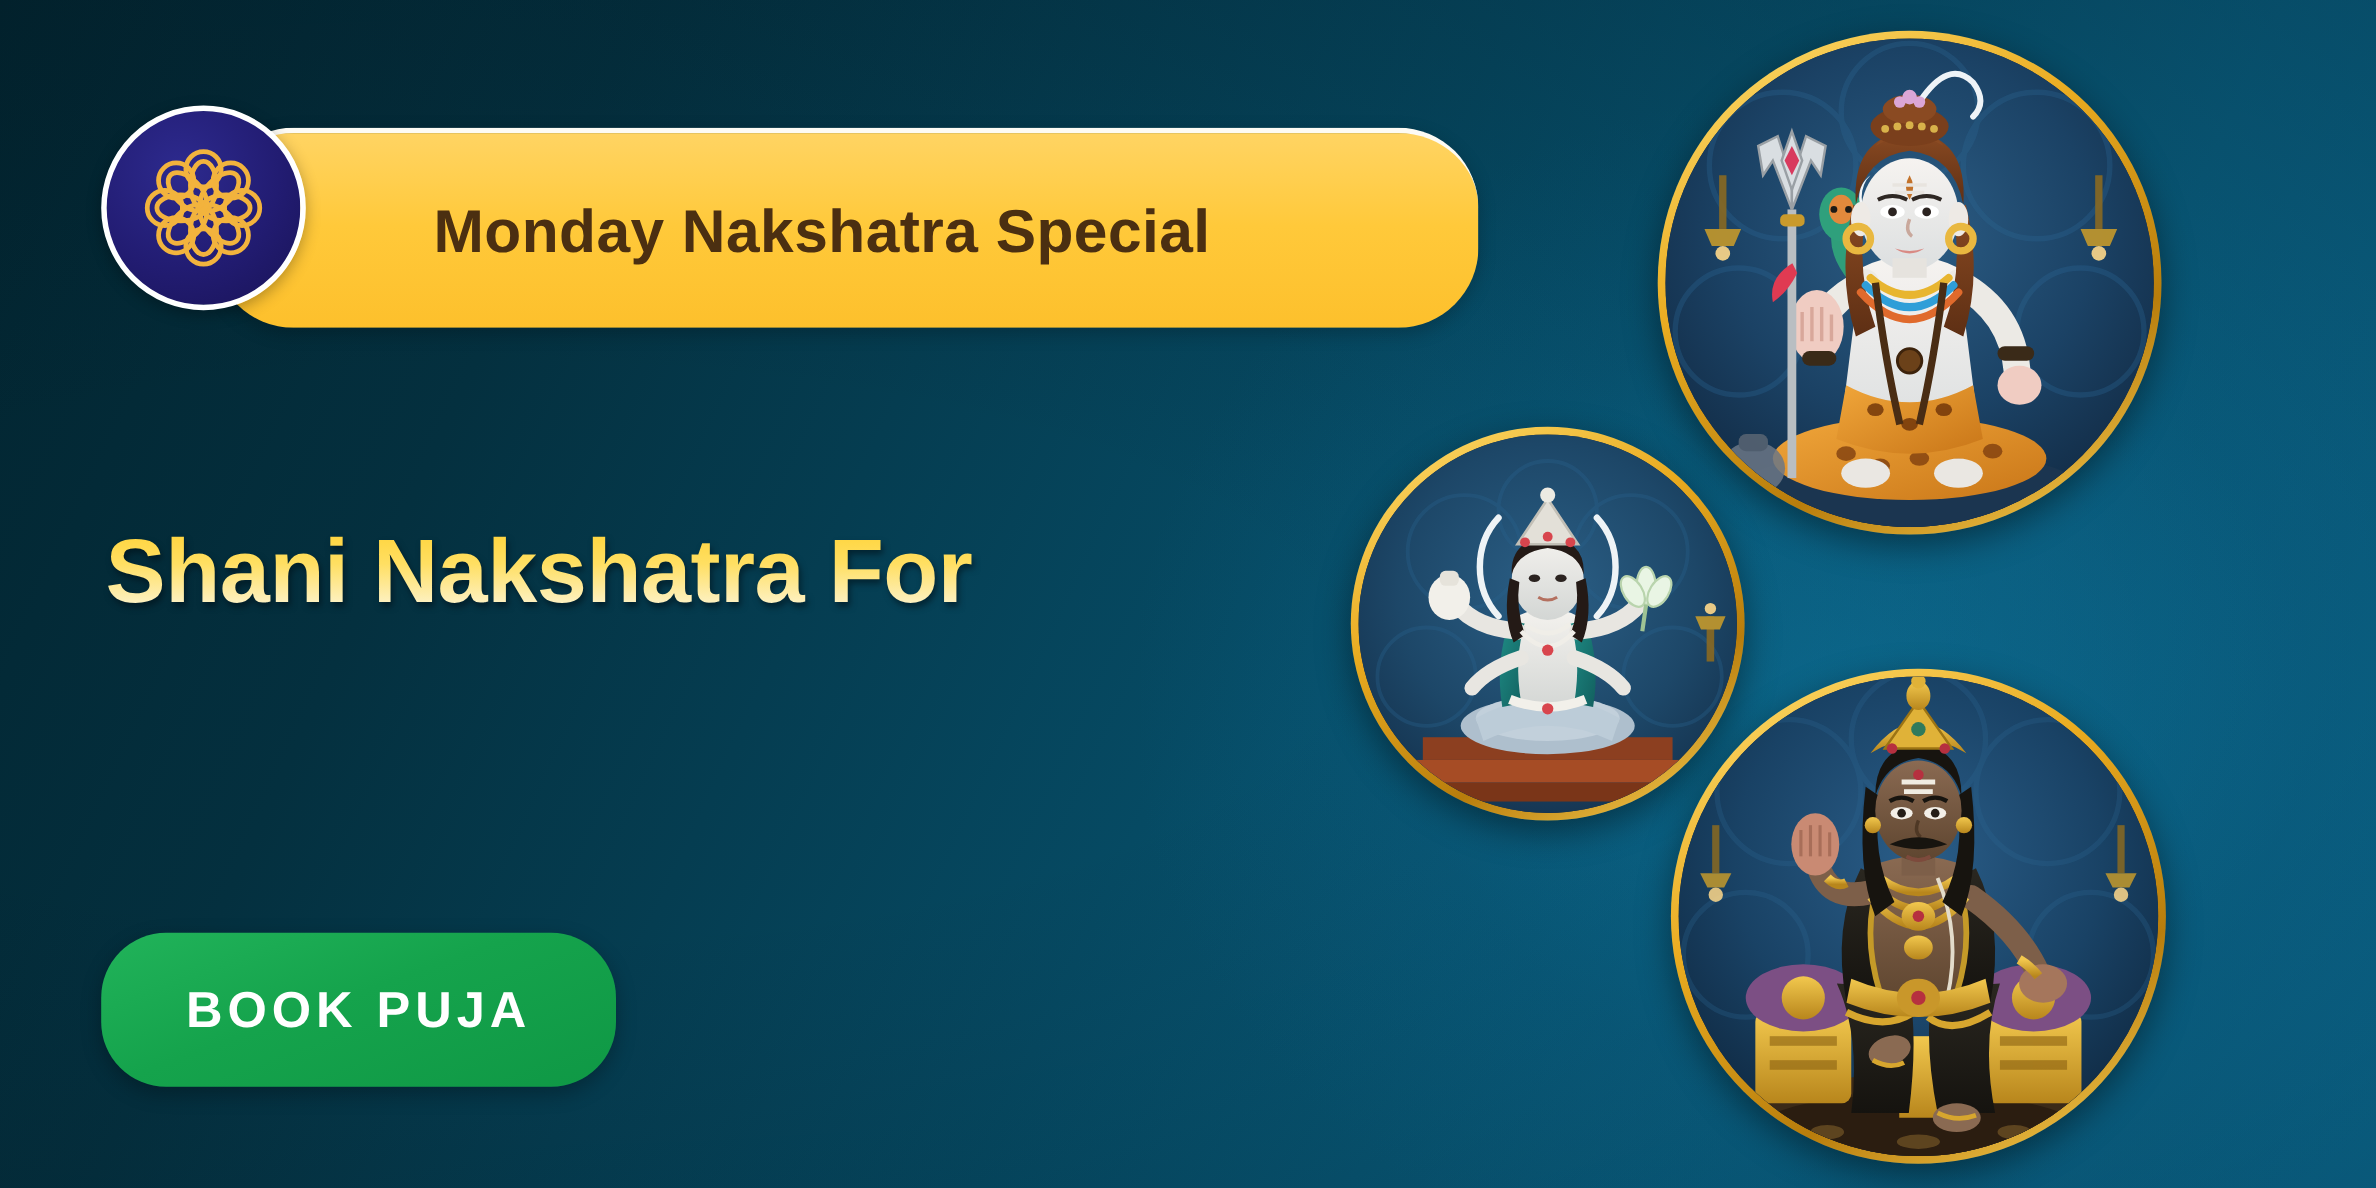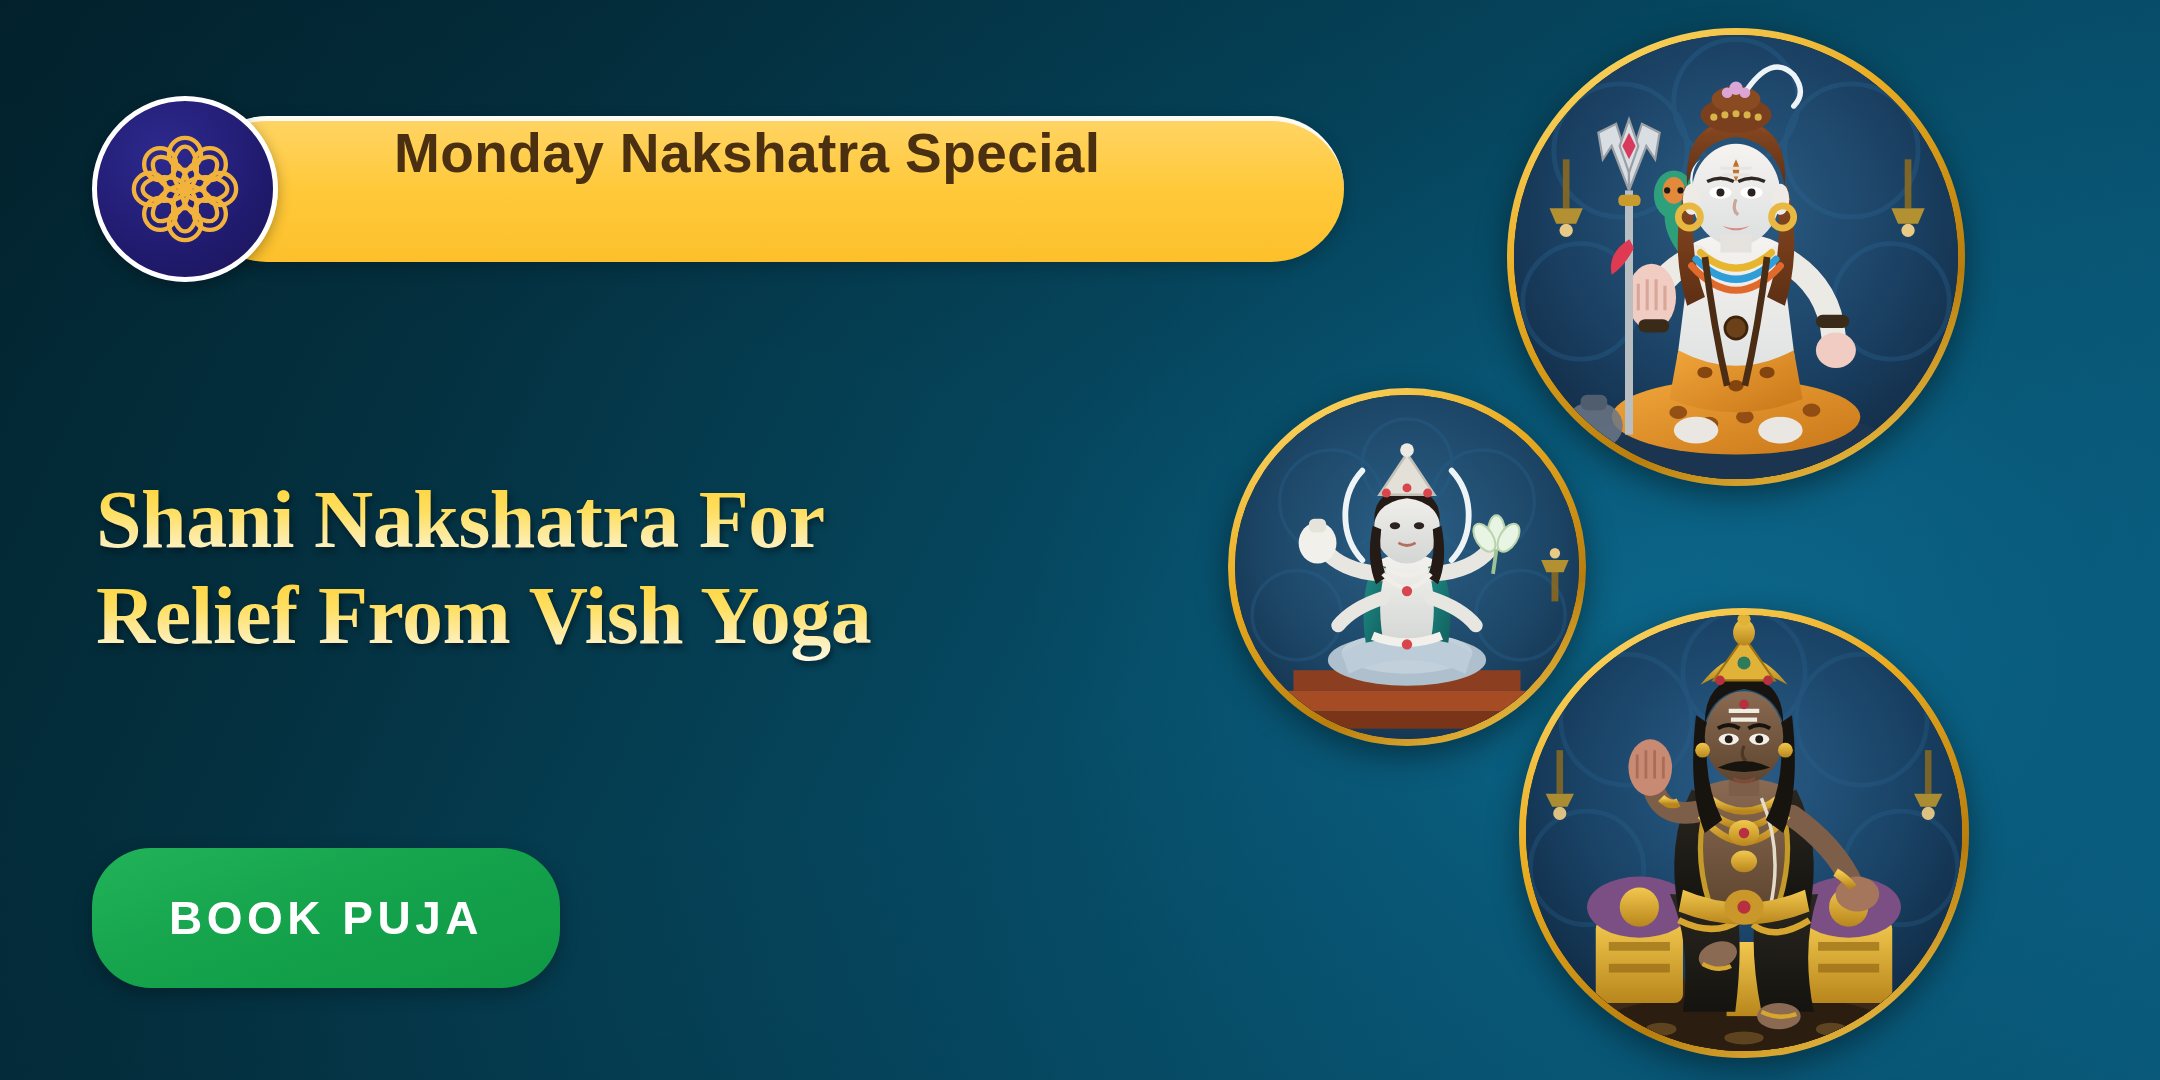--- a/index.html
+++ b/index.html
@@ -43,25 +43,26 @@
   .badge-wrap {
     position: absolute;
     left: 92px; top: 96px;
     height: 186px;
     display: flex;
     align-items: center;
   }
   .badge-pill {
     position: absolute;
     left: 102px; top: 20px;
-    width: 1150px; height: 146px;
+    width: 1150px; height: 182px;
     border-radius: 73px;
     background: linear-gradient(180deg, #ffd463 0%, #ffc93a 48%, #fdc02c 100%);
     border-top: 5px solid #fdfbf4;
     display: flex;
+    align-items: center;
     box-shadow: 0 5px 16px rgba(0,0,0,0.22);
   }
   .badge-text {
     margin-left: 200px;
     font-size: 55px;
     font-weight: bold;
     color: #4b2f11;
     letter-spacing: 0.4px;
     white-space: nowrap;
   }
@@ -92,21 +93,20 @@
     font-weight: bold;
     line-height: 1.17;
     letter-spacing: -0.5px;
     white-space: nowrap;
     background: linear-gradient(180deg, #ffd02e 0%, #ffdf62 42%, #fdf0bd 78%, #fffbe6 100%);
     -webkit-background-clip: text;
     background-clip: text;
     color: transparent;
     -webkit-text-fill-color: transparent;
     filter: drop-shadow(2px 4px 3px rgba(0,12,20,0.55));
-    font-family: Liberation Serif, serif;
   }
 
   
   .cta-button {
     position: absolute;
     left: 92px; top: 848px;
     width: 468px; height: 140px;
     border: none;
     border-radius: 59px;
     background: linear-gradient(160deg, #21b35a 0%, #15a34c 45%, #0f9845 100%);
@@ -178,21 +178,20 @@
               <circle cx="60" cy="26" r="15.5" transform="rotate(315 60 60)"></circle>
             </g>
           </g>
         </svg>
       </span>
     </div>
   </div>
 
   <div class="headline">
     <div class="headline-line">Shani Nakshatra For</div>
-    <div class="headline-line">Relief From Vish Yoga</div>
   </div>
 
   <button class="cta-button">BOOK PUJA</button>
 
   <div class="deity-ring" id="circle-chandra">
     <div class="deity-inner">
       <svg viewBox="0 0 200 200" preserveAspectRatio="xMidYMid slice" aria-hidden="true">
         <defs>
           <radialGradient id="cBg" cx="50%" cy="42%" r="72%">
             <stop offset="0%" stop-color="#2b5f86"></stop>

